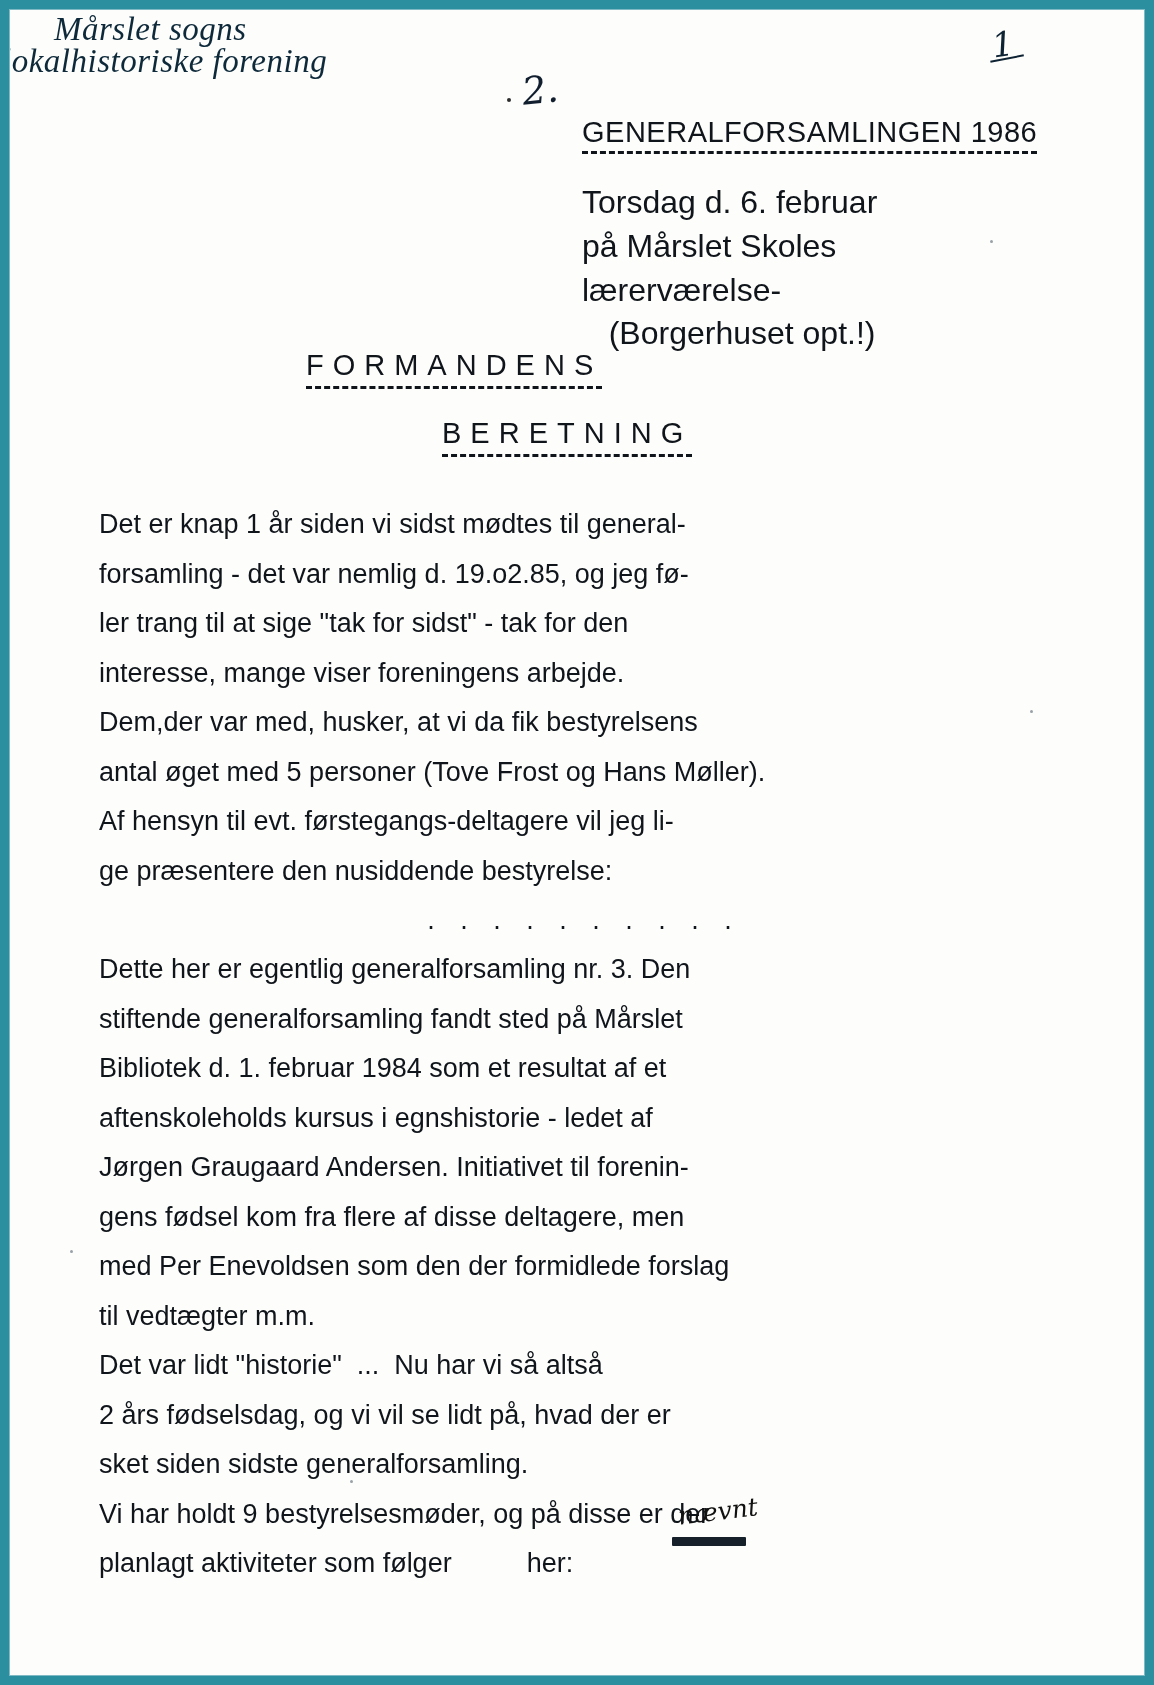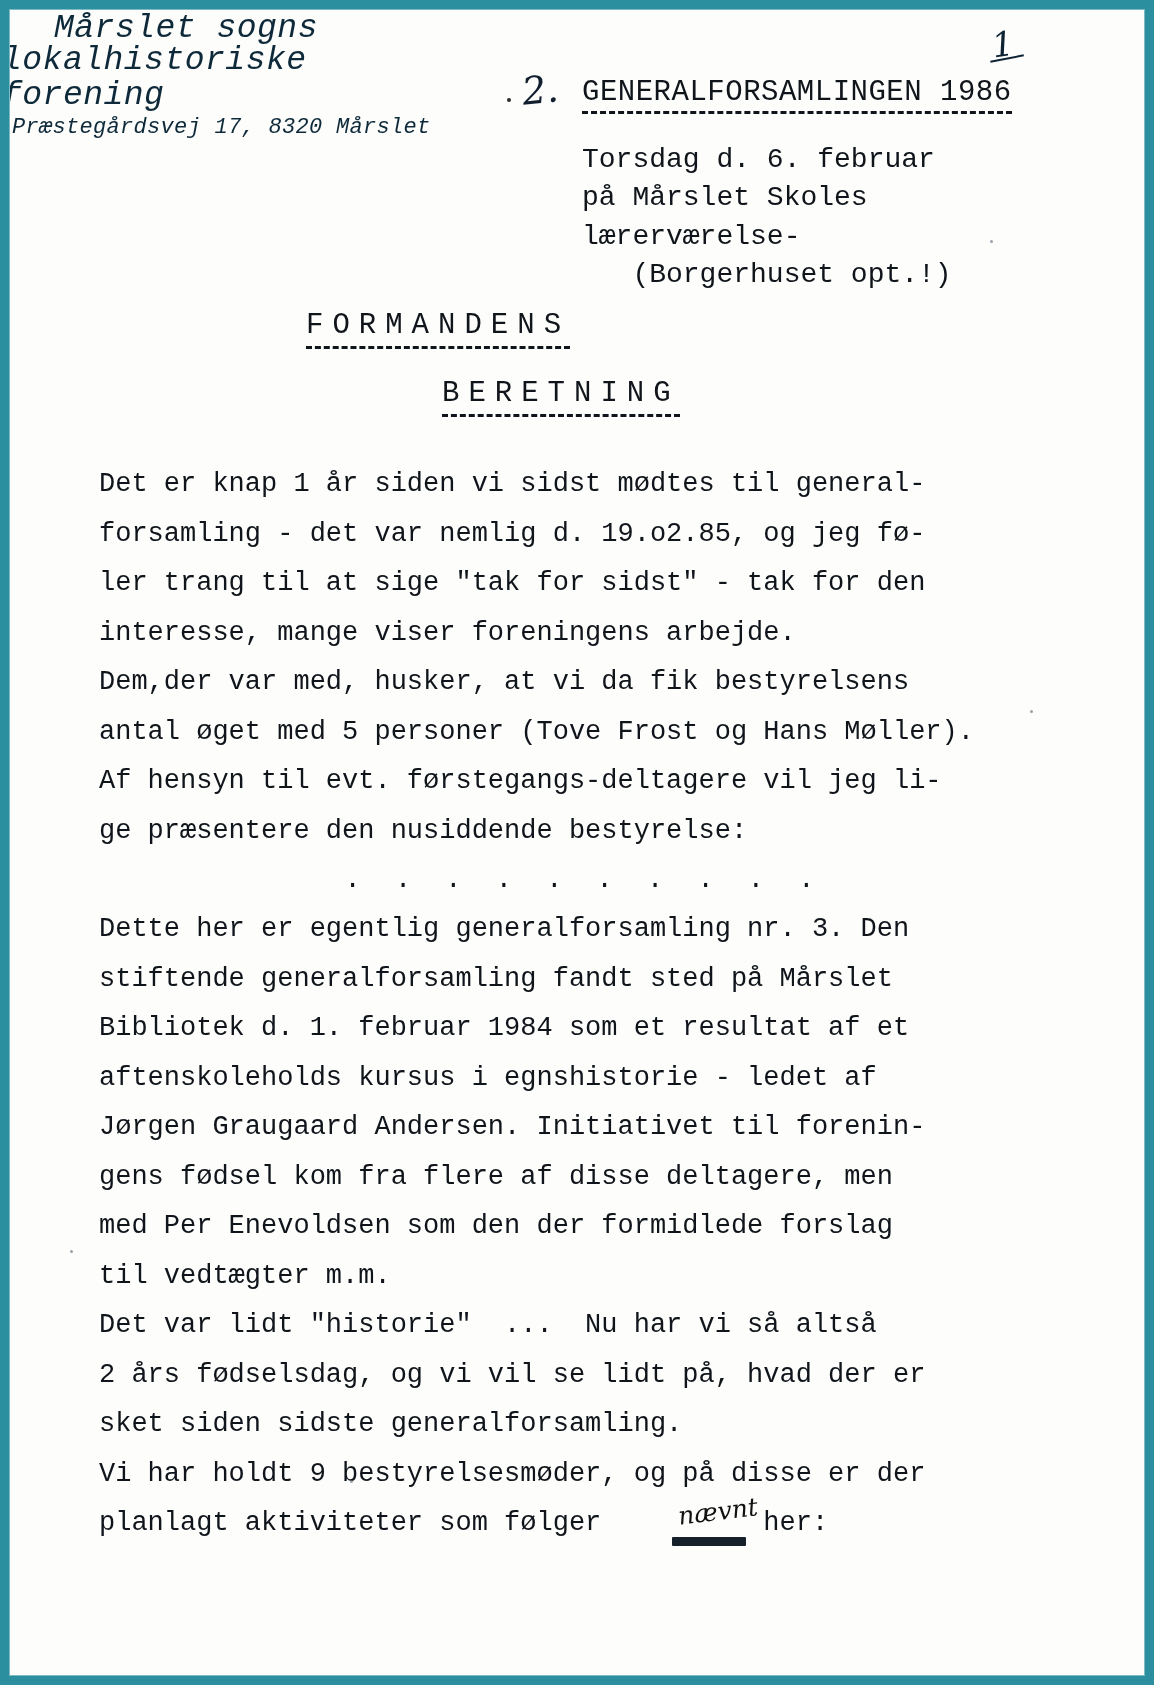--- a/index.html
+++ b/index.html
@@ -27,21 +27,21 @@
     background: #fdfdfb;
     border: 1px solid #7fb9c4;
     overflow: hidden;
   }
   
   .letterhead {
     position: absolute;
     left: -8px;
     top: 2px;
     width: 430px;
-    font-family: Liberation Mono, monospace;
+    font-family: Liberation Serif, serif;
     font-style: italic;
     color: #0e2a3a;
     line-height: 1.06;
   }
   .letterhead .lh1 {
     font-size: 33px;
     letter-spacing: 0.5px;
     padding-left: 52px;
   }
   .letterhead .lh2 {
@@ -96,37 +96,38 @@
     top: 88px;
     width: 4px;
     height: 4px;
     background: #2b2b2b;
     border-radius: 50%;
   }
 
   
   .tw {
     color: #10151b;
-    font-family: Liberation Mono, monospace;
+    font-family: Liberation Sans, sans-serif;
+    margin-top: 40px;
   }
   .title-line {
     position: absolute;
     left: 572px;
     top: 66px;
     font-size: 29px;
     letter-spacing: 0.5px;
     white-space: pre;
     border-bottom: 3px dashed #10151b;
     padding-bottom: 2px;
   }
   .subtitle {
     position: absolute;
     left: 572px;
     top: 131px;
-    font-size: 28px;
+    font-size: 32px;
     line-height: 1.37;
     white-space: pre;
   }
   .heading1 {
     position: absolute;
     left: 296px;
     top: 299px;
     font-size: 29px;
     letter-spacing: 9px;
     white-space: pre;
@@ -192,21 +193,20 @@
 </style>
 </head>
 <body>
 
 <div class="page">
   <div class="paper">
 
     <div class="letterhead">
       <div class="lh1">Mårslet sogns</div>
       <div class="lh2">lokalhistoriske forening</div>
-      <div class="lh3">Præstegårdsvej 17, 8320 Mårslet</div>
     </div>
 
     <div class="page-number">1</div>
 
     <div class="tiny-dot"></div>
     <div class="hand-two">2.</div>
 
     <div class="tw title-line">GENERALFORSAMLINGEN 1986</div>
 
     <div class="tw subtitle">Torsdag d. 6. februar

